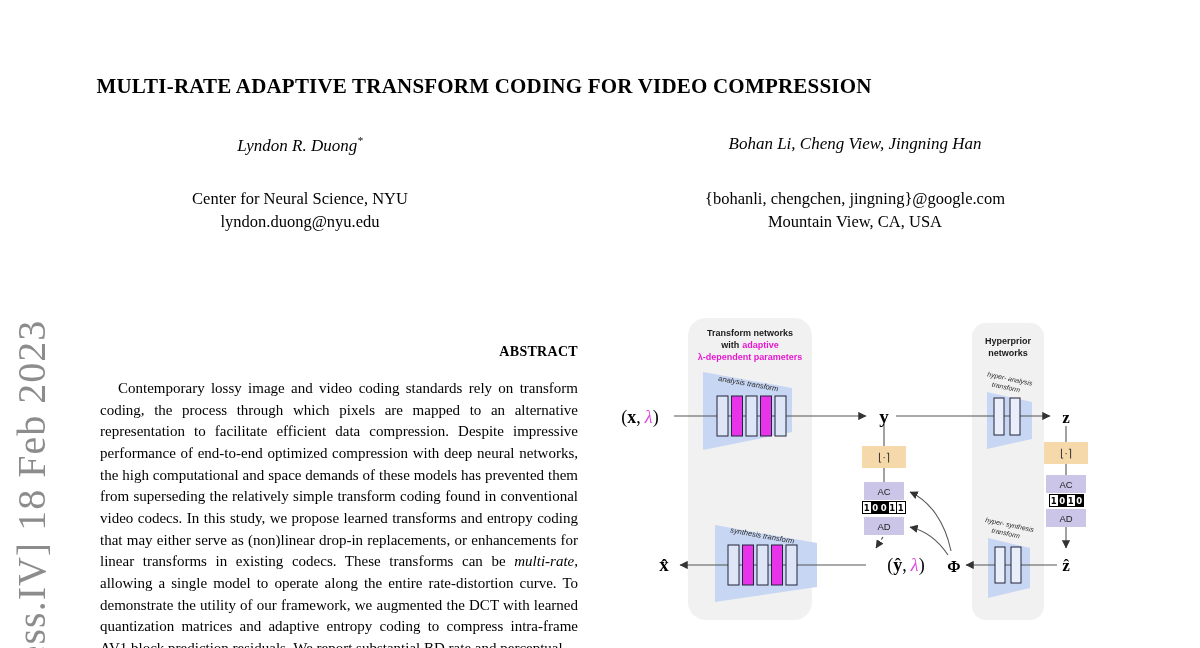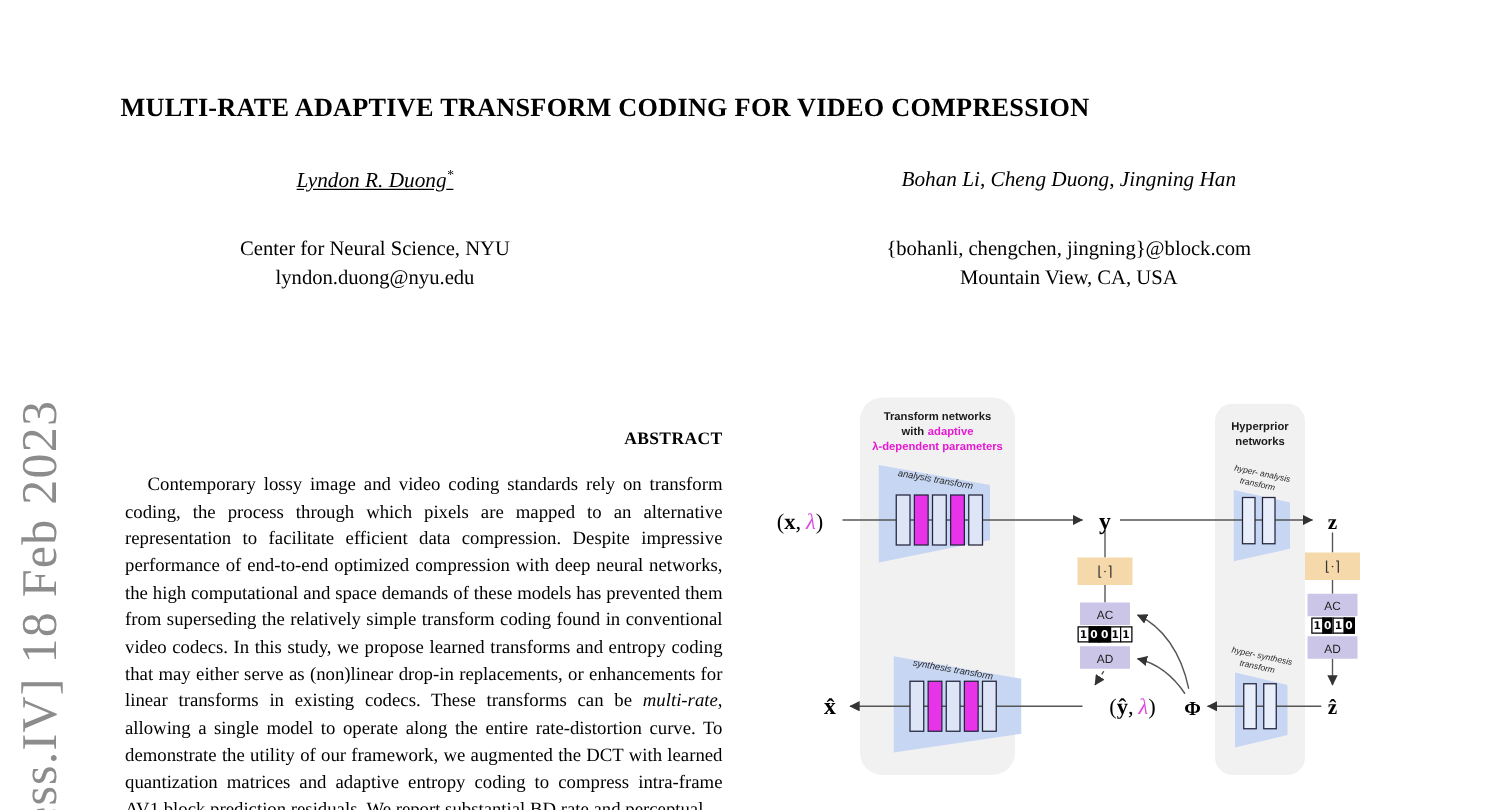--- a/index.html
+++ b/index.html
@@ -13,21 +13,21 @@
     transform:rotate(-90deg); transform-origin:0 0;
     font-family:"Liberation Serif", serif; font-size:40px; letter-spacing:1px;
     color:var(--stamp-gray,#8c8c8c); white-space:nowrap;
   }
   
   .title {
     position:absolute; top:74px; left:0; width:968px; text-align:center;
     font-size:21px; font-weight:bold; letter-spacing:0.2px;
   }
   .author-name { position:absolute; top:134px; font-style:italic; font-size:17px; text-align:center; }
-  .author-name.left  { left:95px;  width:410px;text-decoration:underline; }
+  .author-name.left  { left:95px;  width:410px; }
   .author-name.right { left:630px; width:450px; }
   .contact { position:absolute; top:188px; font-size:16.5px; line-height:22.5px; text-align:center; }
   .contact.left  { left:95px;  width:410px; }
   .contact.right { left:630px; width:450px; }
   sup { font-size:11px; }
   
   .abstract { position:absolute; left:100px; top:308px; width:478px; }
   .abstract-heading { text-align:right; font-weight:bold; font-size:14px; letter-spacing:0.3px;margin-top:36px; }
   .abstract-body {
     margin-top:18px; font-size:15px; line-height:21.65px;
@@ -69,28 +69,28 @@
   #bits-hyper { left:449px; top:194px; }
 </style>
 </head>
 <body style="--accent: #e718d2; --lambda: #dd4ae0; --stamp-gray: #8c8c8c;">
 
 <div class="stamp">eess.IV] 18 Feb 2023</div>
 
 <div class="title">MULTI-RATE ADAPTIVE TRANSFORM CODING FOR VIDEO COMPRESSION</div>
 
 <div class="author-name left"><span>Lyndon R. Duong</span><sup>*</sup></div>
-<div class="author-name right">Bohan Li, Cheng Duong, Jingning Han</div>
+<div class="author-name right">Bohan Li, Cheng View, Jingning Han</div>
 
 <div class="contact left">
   <div>Center for Neural Science, NYU</div>
   <div>lyndon.duong@nyu.edu</div>
 </div>
 <div class="contact right">
-  <div>{bohanli, chengchen, jingning}@block.com</div>
+  <div>{bohanli, chengchen, jingning}@google.com</div>
   <div>Mountain View, CA, USA</div>
 </div>
 
 <div class="abstract">
   <div class="abstract-heading">ABSTRACT</div>
   <div class="abstract-body"><span>Contemporary lossy image and video coding standards rely on transform coding, the process through which pixels are mapped to an alternative representation to facilitate efficient data compression. Despite impressive performance of end-to-end optimized compression with deep neural networks, the high computational and space demands of these models has prevented them from superseding the relatively simple transform coding found in conventional video codecs. In this study, we propose learned transforms and entropy coding that may either serve as (non)linear drop-in replacements, or enhancements for linear transforms in existing codecs. These transforms can be </span><span class="it">multi-rate</span><span>, allowing a single model to operate along the entire rate-distortion curve. To demonstrate the utility of our framework, we augmented the DCT with learned quantization matrices and adaptive entropy coding to compress intra-frame AV1 block prediction residuals. We report substantial BD rate and perceptual</span></div>
 </div>
 
 <div class="figure">
   <svg width="600" height="348" viewBox="0 0 600 348">

